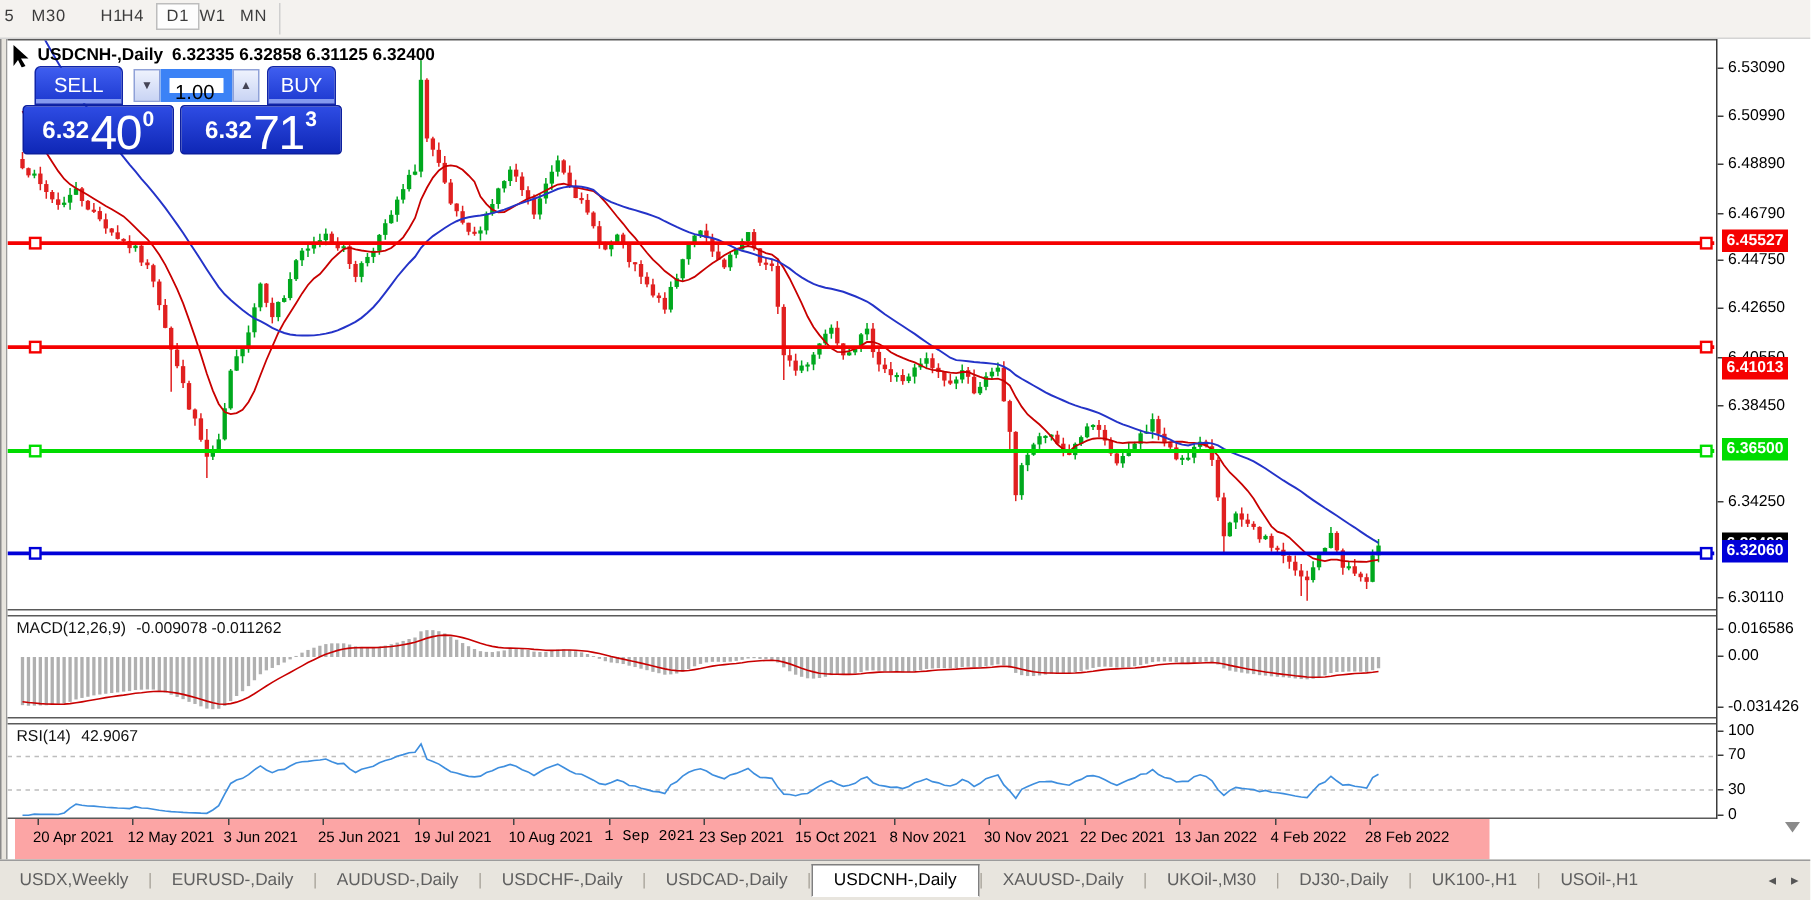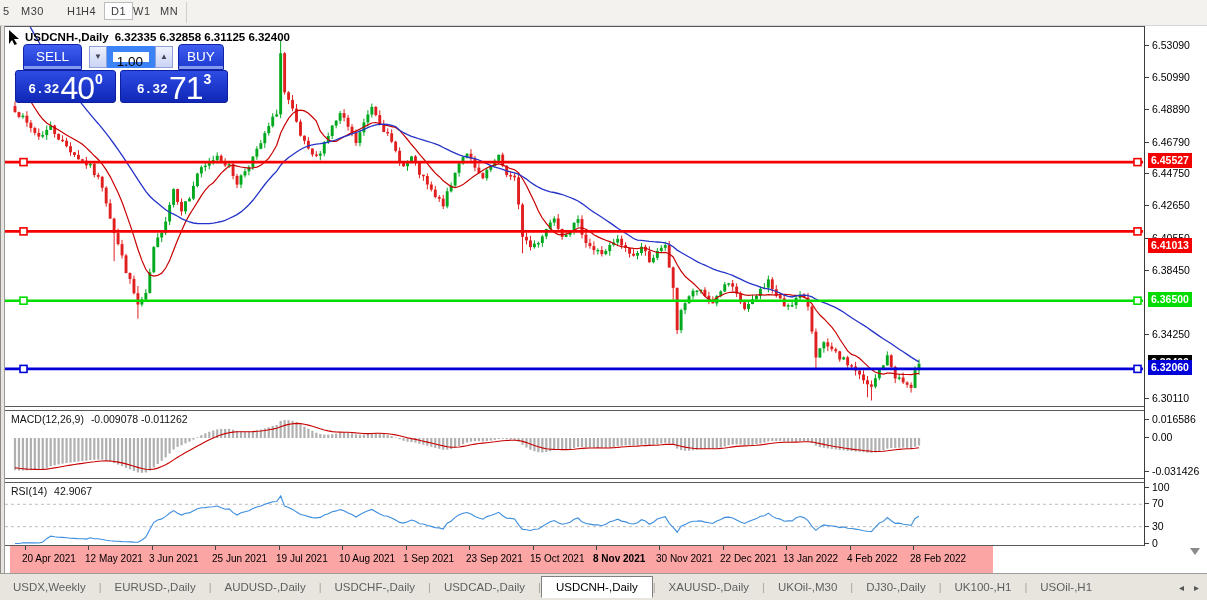--- a/index.html
+++ b/index.html
@@ -44,21 +44,21 @@
   #tabbar{position:absolute;left:0;top:573px;width:1207px;height:27px;background:#e8e5de;border-top:1px solid #9c9c9c;box-sizing:border-box;display:flex;align-items:center;}
   .tab{font-size:11.5px;color:#5f5f5f;padding:4px 13px;white-space:nowrap;cursor:default;}
   .tab.active{background:#fff;color:#000;border:1px solid #7f7f7f;border-bottom:1px solid #fff;padding:4px 14px;margin-top:-1px;}
   .tab-sep{color:#a9a49b;font-size:11px;}
   #tab-arrows{margin-left:auto;margin-right:8px;font-size:10px;color:#555;display:flex;gap:10px;}
 
   
   #trade-panel{position:absolute;left:0;top:0;width:240px;height:110px;z-index:6;}
   .tp-btn{position:absolute;background:linear-gradient(#3f5ef0,#1c38cf);color:#fff;font-size:13.5px;text-align:center;border:1px solid #1025a8;border-radius:4px 4px 0 0;box-shadow:inset 0 -3px 0 rgba(150,170,245,.85);box-sizing:border-box;cursor:pointer;}
   .tp-box{position:absolute;background:linear-gradient(#2e4ce4,#0f27b6);color:#fff;border:1px solid #0c1f9e;border-radius:3px;display:flex;align-items:flex-end;justify-content:center;box-sizing:border-box;}
-  .tp-small{font-size:13px;font-weight:bold;margin:0 1px 5px 0;font-family:Liberation Mono, monospace;}
+  .tp-small{font-size:16px;font-weight:bold;margin:0 1px 5px 0;}
   .tp-big{font-size:32px;line-height:27px;font-weight:400;letter-spacing:-1px;}
   .tp-sup{font-size:14px;font-weight:bold;margin:0 0 15px 1px;}
   .tp-spin{position:absolute;background:linear-gradient(#eef2fd,#c9d4f4);border:1px solid #8fa1d8;color:#445;font-size:8px;text-align:center;line-height:20px;box-sizing:border-box;cursor:pointer;}
   .tp-vol{position:absolute;background:#fff;border:6px solid #3b82f6;font-size:13.5px;color:#000;text-align:right;padding-right:6px;line-height:20px;box-sizing:border-box;}
 </style>
 </head>
 <body>
 
 <div id="screen">
 
@@ -890,27 +890,27 @@
       <div class="date-label" style="left:75px;">12 May 2021</div>
       <div class="date-tick" style="left:142px;"></div>
       <div class="date-label" style="left:139px;">3 Jun 2021</div>
       <div class="date-tick" style="left:205px;"></div>
       <div class="date-label" style="left:202px;">25 Jun 2021</div>
       <div class="date-tick" style="left:269px;"></div>
       <div class="date-label" style="left:266px;">19 Jul 2021</div>
       <div class="date-tick" style="left:332px;"></div>
       <div class="date-label" style="left:329px;">10 Aug 2021</div>
       <div class="date-tick" style="left:396px;"></div>
-      <div class="date-label" style="left:393px;">1 Sep 2021</div>
+      <div class="date-label" style="left:393px;font-family:Liberation Mono, monospace;">1 Sep 2021</div>
       <div class="date-tick" style="left:459px;"></div>
       <div class="date-label" style="left:456px;">23 Sep 2021</div>
       <div class="date-tick" style="left:523px;"></div>
       <div class="date-label" style="left:520px;">15 Oct 2021</div>
       <div class="date-tick" style="left:586px;"></div>
-      <div class="date-label" style="left:583px;font-weight:bold;">8 Nov 2021</div>
+      <div class="date-label" style="left:583px;">8 Nov 2021</div>
       <div class="date-tick" style="left:649px;"></div>
       <div class="date-label" style="left:646px;">30 Nov 2021</div>
       <div class="date-tick" style="left:713px;"></div>
       <div class="date-label" style="left:710px;">22 Dec 2021</div>
       <div class="date-tick" style="left:776px;"></div>
       <div class="date-label" style="left:773px;">13 Jan 2022</div>
       <div class="date-tick" style="left:840px;"></div>
       <div class="date-label" style="left:837px;">4 Feb 2022</div>
       <div class="date-tick" style="left:903px;"></div>
       <div class="date-label" style="left:900px;">28 Feb 2022</div>

